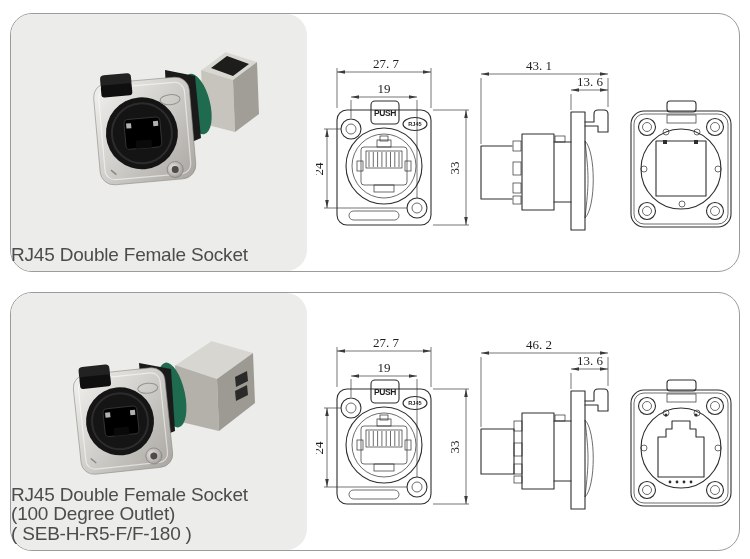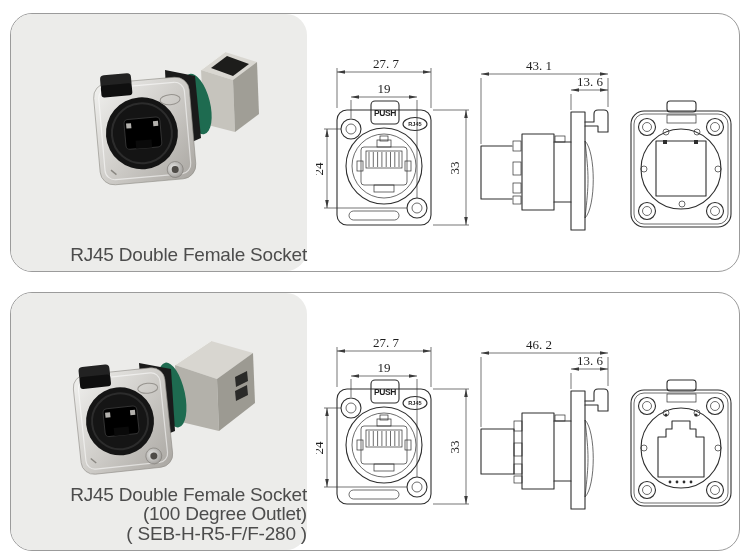--- a/index.html
+++ b/index.html
@@ -4,21 +4,21 @@
 <style>
   html,body{margin:0;padding:0;width:750px;height:559px;background:#ffffff;overflow:hidden;
     font-family:"Liberation Sans",sans-serif;}
   .panel{position:absolute;left:10px;width:728px;height:257px;border:1px solid #9b9b9b;
     border-radius:22px;background:#ffffff;}
   #panel-90{top:13px;}
   #panel-180{top:292px;}
   .photo-area{position:absolute;left:0;top:0;width:296px;height:257px;background:#ececea;
     border-radius:21px;}
   .photo-svg{position:absolute;}
-  .caption{position:absolute;left:0;right:0;bottom:7px;text-align:right;color:#4c4c4c;
+  .caption{position:absolute;left:0;right:0;bottom:7px;text-align:left;color:#4c4c4c;
     font-size:19px;line-height:19.5px;letter-spacing:-0.2px;}
   .caption div{white-space:nowrap;}
   .drawing{position:absolute;}
   .front-svg{left:305px;top:38px;}
   .side-svg{left:468px;top:38px;}
   .rear-svg{left:603px;top:80px;}
   
   .outline{fill:none;stroke:#2e2e2e;stroke-width:1.1;stroke-linejoin:round;stroke-linecap:round;}
   .thin{fill:none;stroke:#2e2e2e;stroke-width:0.7;}
   .dim{fill:none;stroke:#3a3a3a;stroke-width:0.7;}
@@ -247,21 +247,21 @@
         <g>
           <circle cx="95" cy="136" r="8" fill="url(#screw180)" stroke="#7b7873" stroke-width="0.6"></circle>
           <circle cx="95" cy="136" r="3.5" fill="#4f4c48"></circle>
         </g>
         <line x1="32" y1="132" x2="37" y2="137" stroke="#8a8782" stroke-width="1.4"></line>
       </g>
     </svg>
     <div class="caption">
       <div>RJ45 Double Female Socket</div>
       <div>(100 Degree Outlet)</div>
-      <div>( SEB-H-R5-F/F-280 )</div>
+      <div>( SEB-H-R5-F/F-180 )</div>
     </div>
   </div>
 
   <svg class="drawing front-svg" width="163" height="207" viewBox="0 0 163 207">
     <g>
       <rect class="outline" x="21" y="58" width="94" height="115" rx="10"></rect>
       <rect class="outline" x="55" y="49" width="28" height="23" rx="4"></rect>
       <text class="cadpush" x="69" y="64">PUSH</text>
       <ellipse class="outline" cx="99" cy="72" rx="12" ry="6.5"></ellipse>
       <text class="cadrj45" x="99" y="74">RJ45</text>

